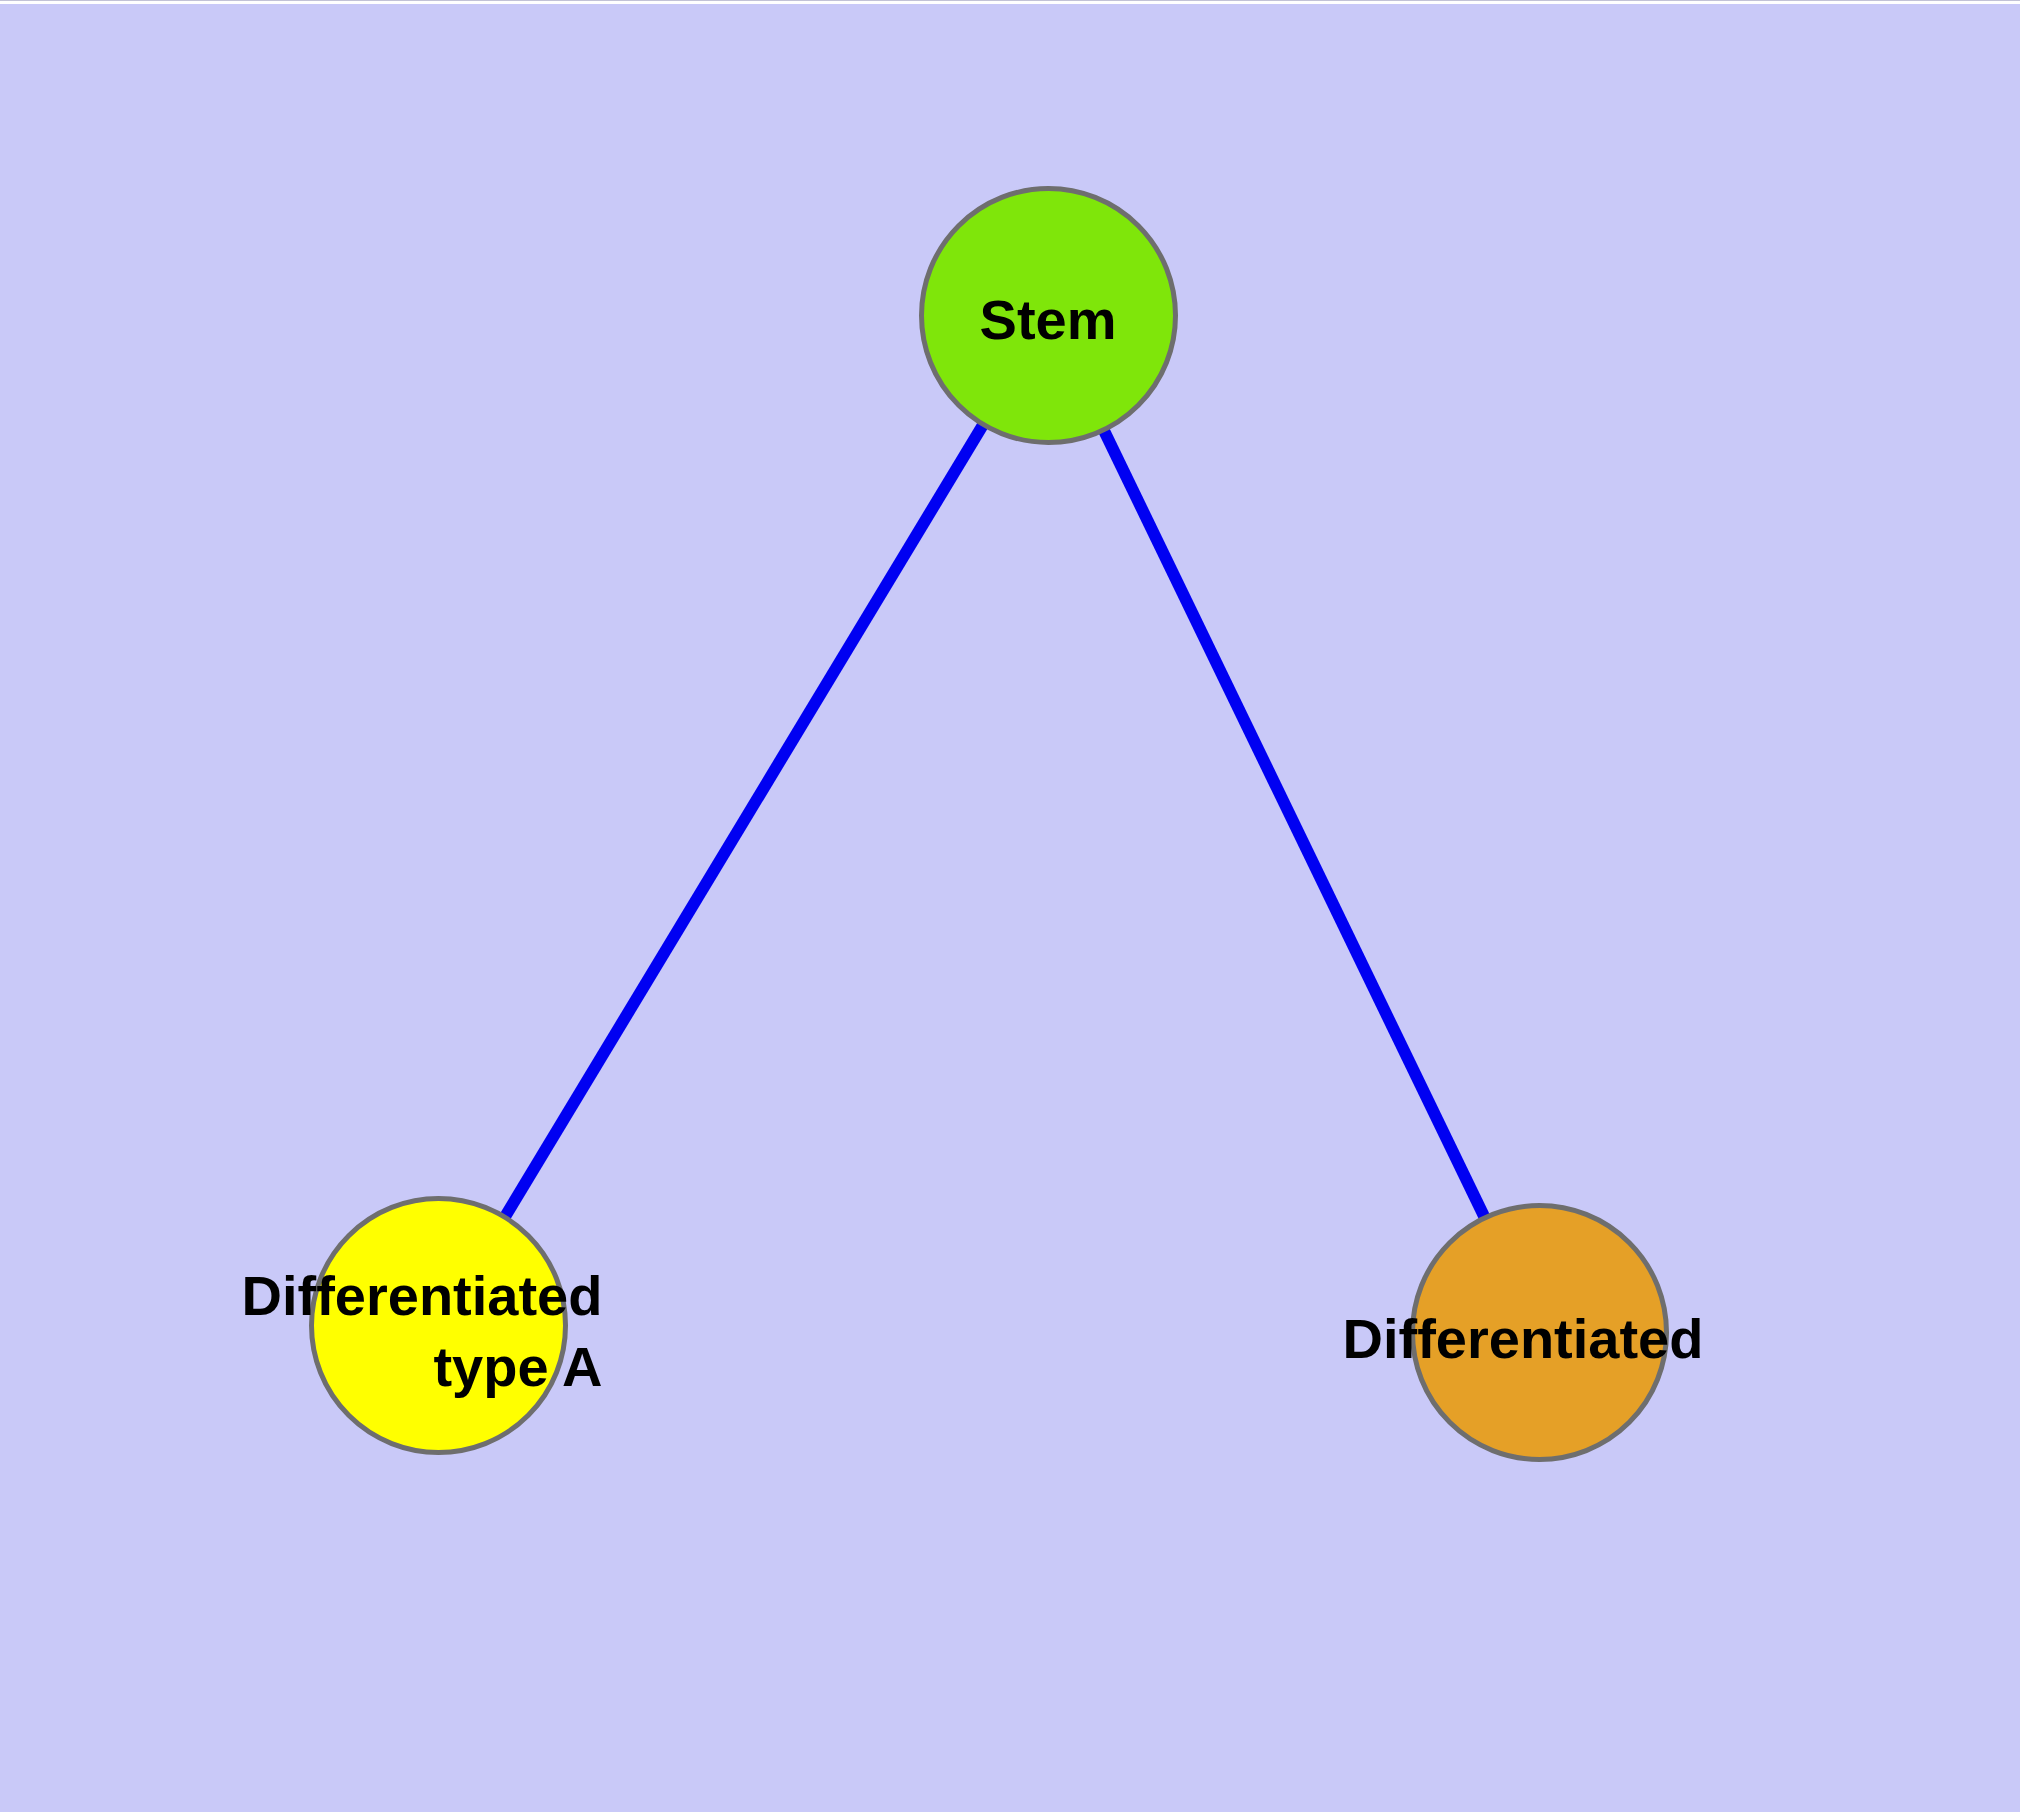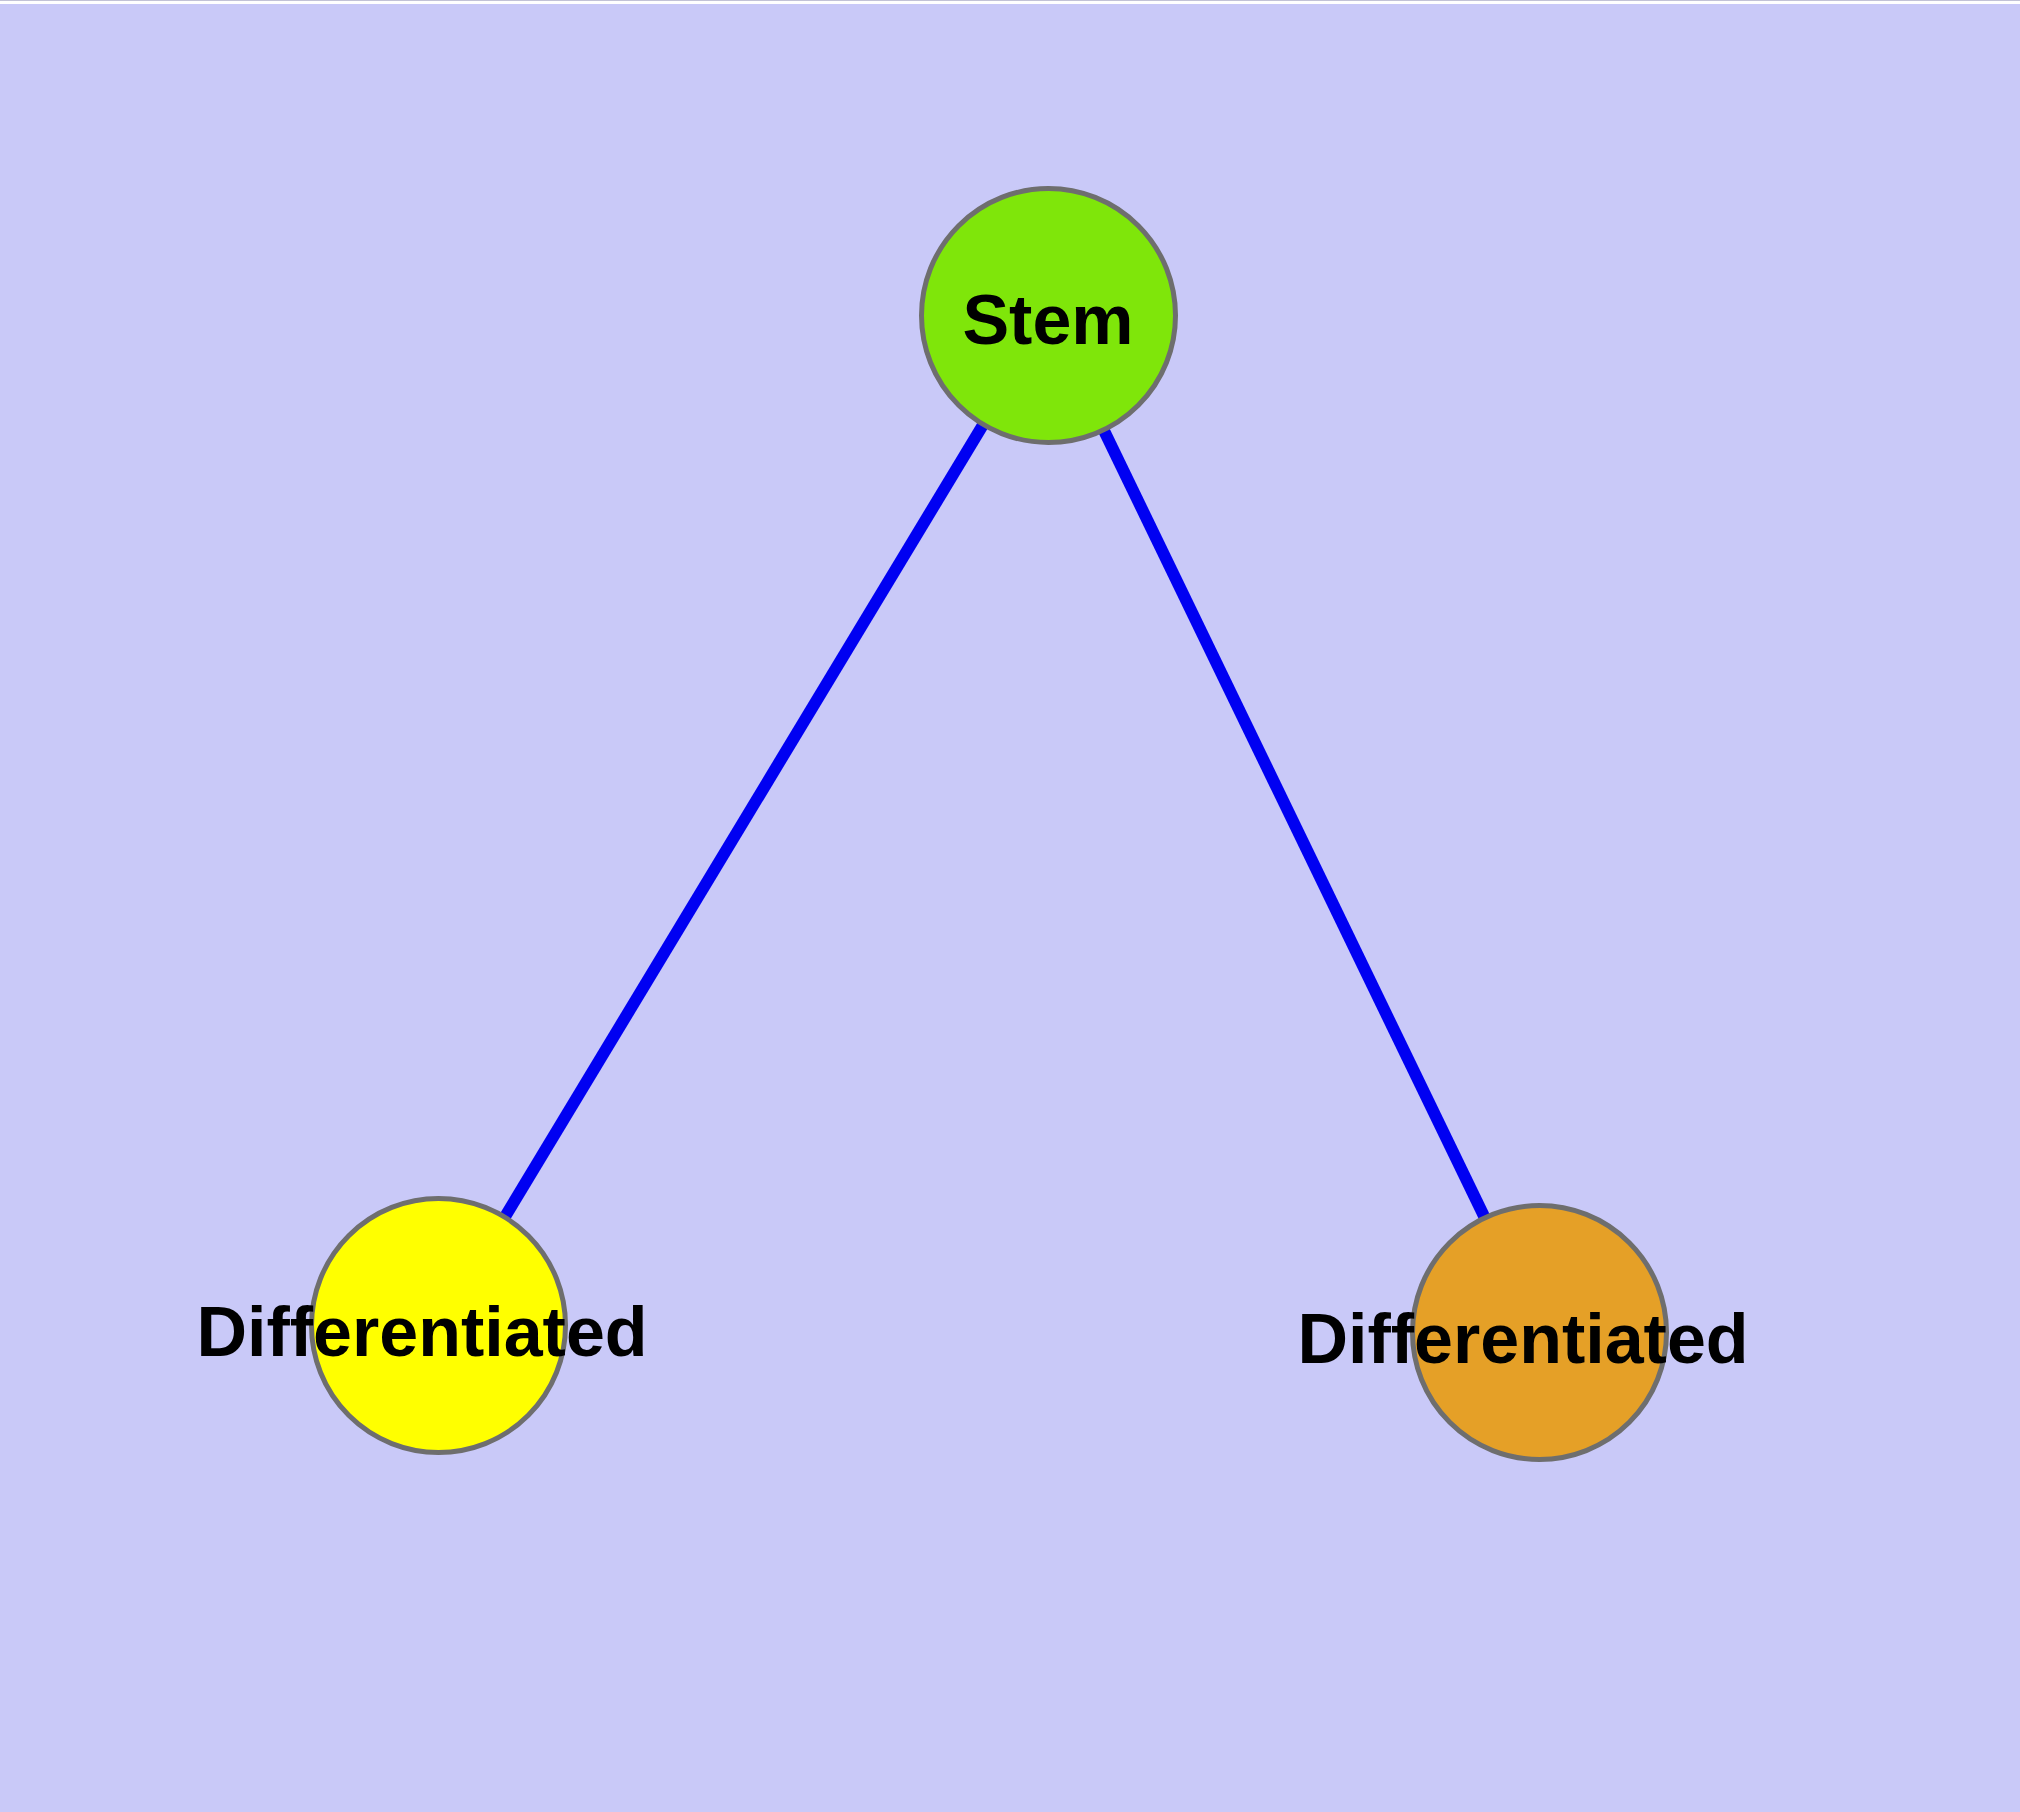--- a/index.html
+++ b/index.html
@@ -37,21 +37,21 @@
     width: 259px;
     height: 259px;
     border-radius: 50%;
     border: 5.1px solid #6e6e6e;
     box-sizing: border-box;
   }
   .node-label {
     position: absolute;
     transform: translate(-50%, -50%);
     font-weight: bold;
-    font-size: 70px;
+    font-size: 56px;
     line-height: 1.26;
     text-align: right;
     white-space: nowrap;
     letter-spacing: 0;
   }
 </style>
 </head>
 <body>
 
 <div id="canvas" style="background: rgb(201, 201, 248);">
@@ -68,20 +68,21 @@
   <div class="node" style="left: 309px; top: 1196px; background: rgb(255, 255, 0); border-color: rgb(110, 110, 110);"></div>
 
   <div class="node" style="left: 1410px; top: 1203px; background: rgb(229, 160, 39); border-color: rgb(110, 110, 110);"></div>
 
   <div class="node-label" style="left: 1048px; top: 320px; color: rgb(0, 0, 0);">
     <span>Stem</span>
   </div>
 
   <div class="node-label" style="left: 422px; top: 1332px; color: rgb(0, 0, 0);">
     <span>Differentiated</span><br>
+    <span>type A</span>
   </div>
 
   <div class="node-label" style="left: 1523px; top: 1339px; color: rgb(0, 0, 0);">
     <span>Differentiated</span><br>
   </div>
 
 </div>
 
 
 </body></html>

